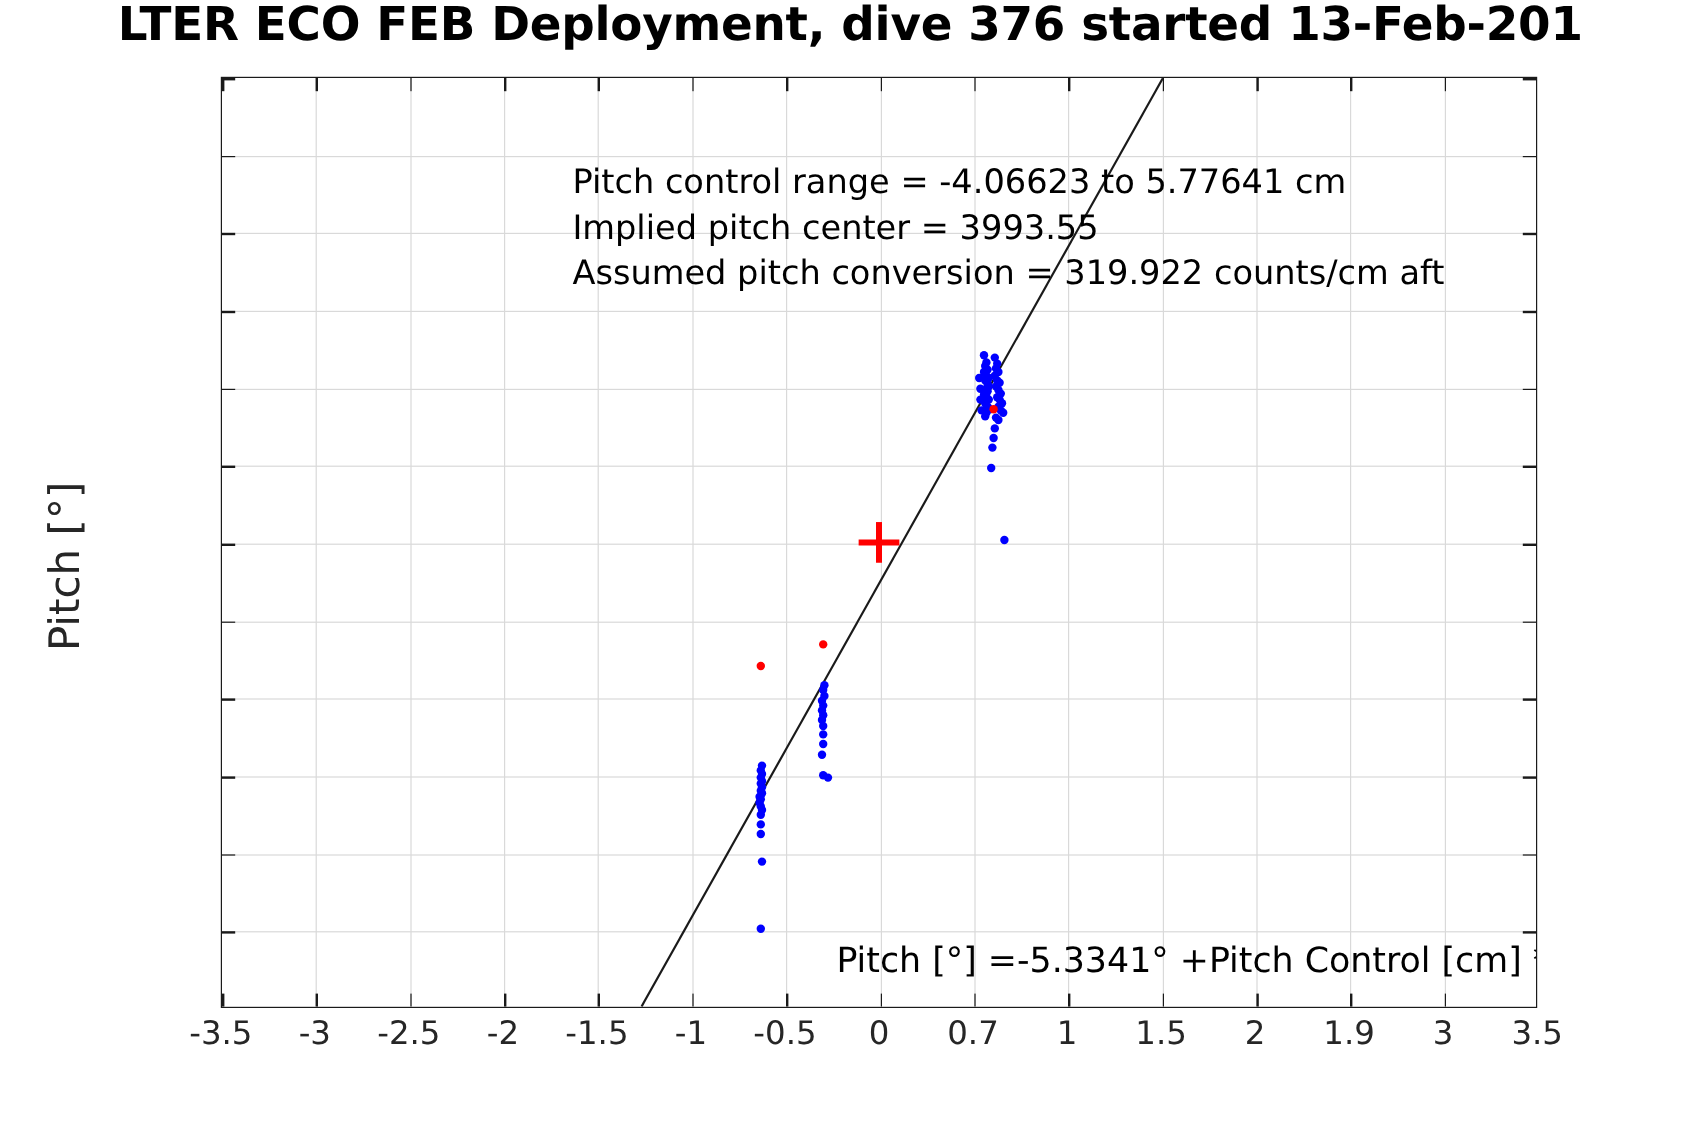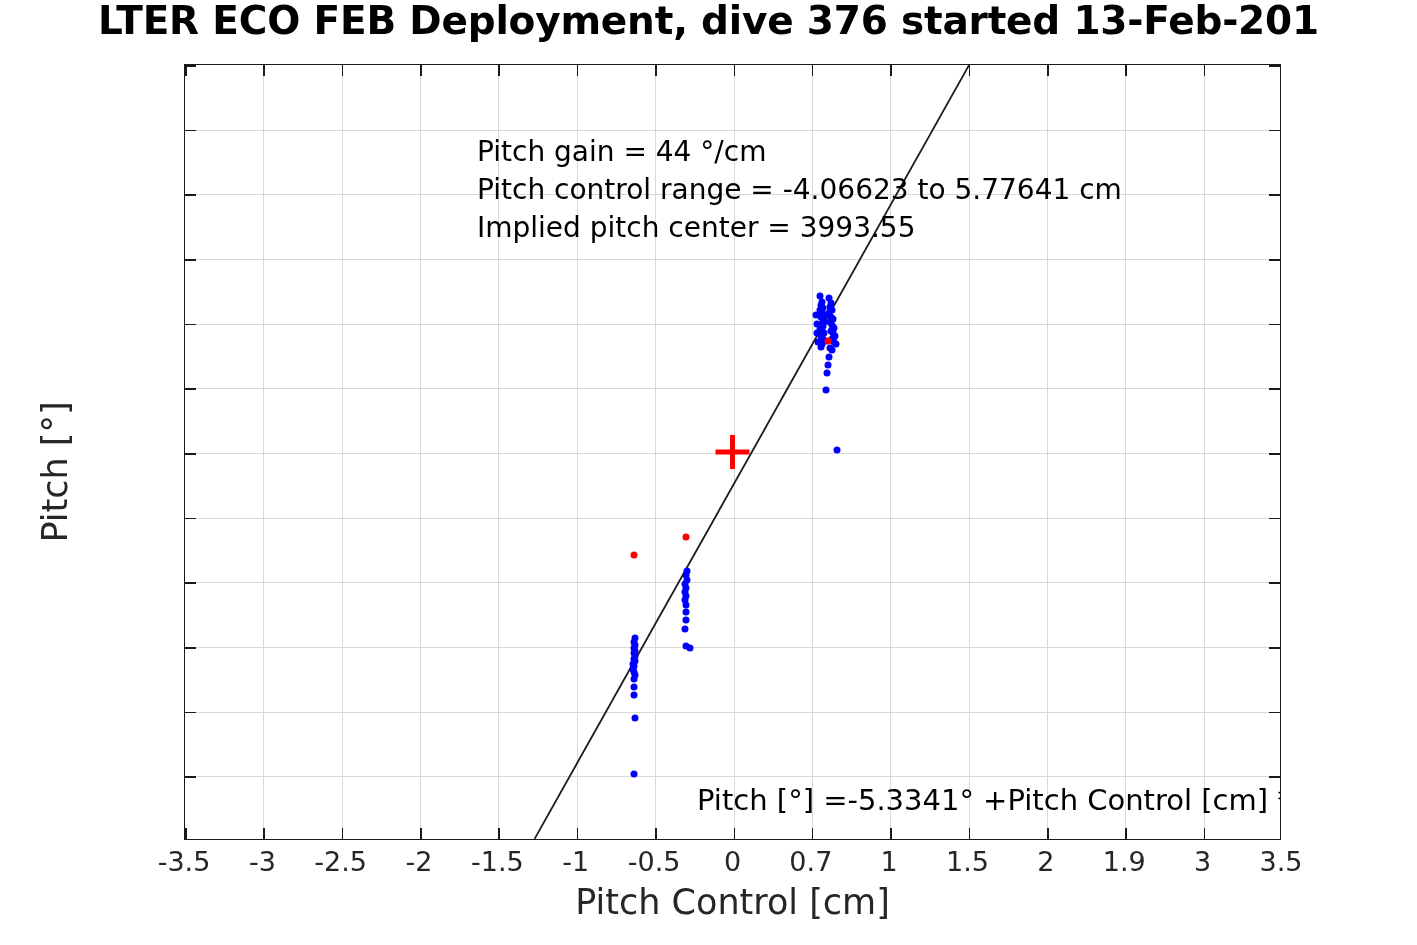--- a/index.html
+++ b/index.html
@@ -338,23 +338,23 @@
         <div class="pt pt-red" style="left: 449.143px; top: 490.173px;"></div>
         <div class="pt pt-red" style="left: 501.486px; top: 472.067px;"></div>
       </div>
 
     <svg id="center-marker-svg" viewBox="0 0 1097 776" preserveAspectRatio="none">
       <line id="cm-h" stroke="#ff0000" stroke-width="5" x1="531.5" y1="388" x2="565.5" y2="388"></line>
       <line id="cm-v" stroke="#ff0000" stroke-width="5" x1="548.5" y1="371" x2="548.5" y2="405"></line>
     </svg>
 
     <div id="annotation-block">
-      <span class="ann-line">Pitch gain = 44 °/cm</span>
       <span class="ann-line">Pitch control range = -4.06623 to 5.77641 cm</span>
       <span class="ann-line">Implied pitch center = 3993.55</span>
+      <span class="ann-line">Assumed pitch conversion = 319.922 counts/cm aft</span>
     </div>
 
     <div id="fit-equation">Pitch [°] =-5.3341°  +Pitch Control [cm] *43.1919°/cm</div>
   </div>
 
   <div id="ylabels"></div>
   <div id="xlabels">
       <div class="xlabel-tick" style="left: 184px;">-3.5</div>
       <div class="xlabel-tick" style="left: 262.357px;">-3</div>
       <div class="xlabel-tick" style="left: 340.714px;">-2.5</div>
@@ -365,16 +365,15 @@
       <div class="xlabel-tick" style="left: 732.5px;">0</div>
       <div class="xlabel-tick" style="left: 810.857px;">0.7</div>
       <div class="xlabel-tick" style="left: 889.214px;">1</div>
       <div class="xlabel-tick" style="left: 967.571px;">1.5</div>
       <div class="xlabel-tick" style="left: 1045.93px;">2</div>
       <div class="xlabel-tick" style="left: 1124.29px;">1.9</div>
       <div class="xlabel-tick" style="left: 1202.64px;">3</div>
       <div class="xlabel-tick" style="left: 1281px;">3.5</div>
     </div>
 
-  <div id="xaxis-title">Pitch Control [cm]</div>
   <div id="yaxis-title">Pitch [°]</div>
 
 </div>
 
 </body></html>

